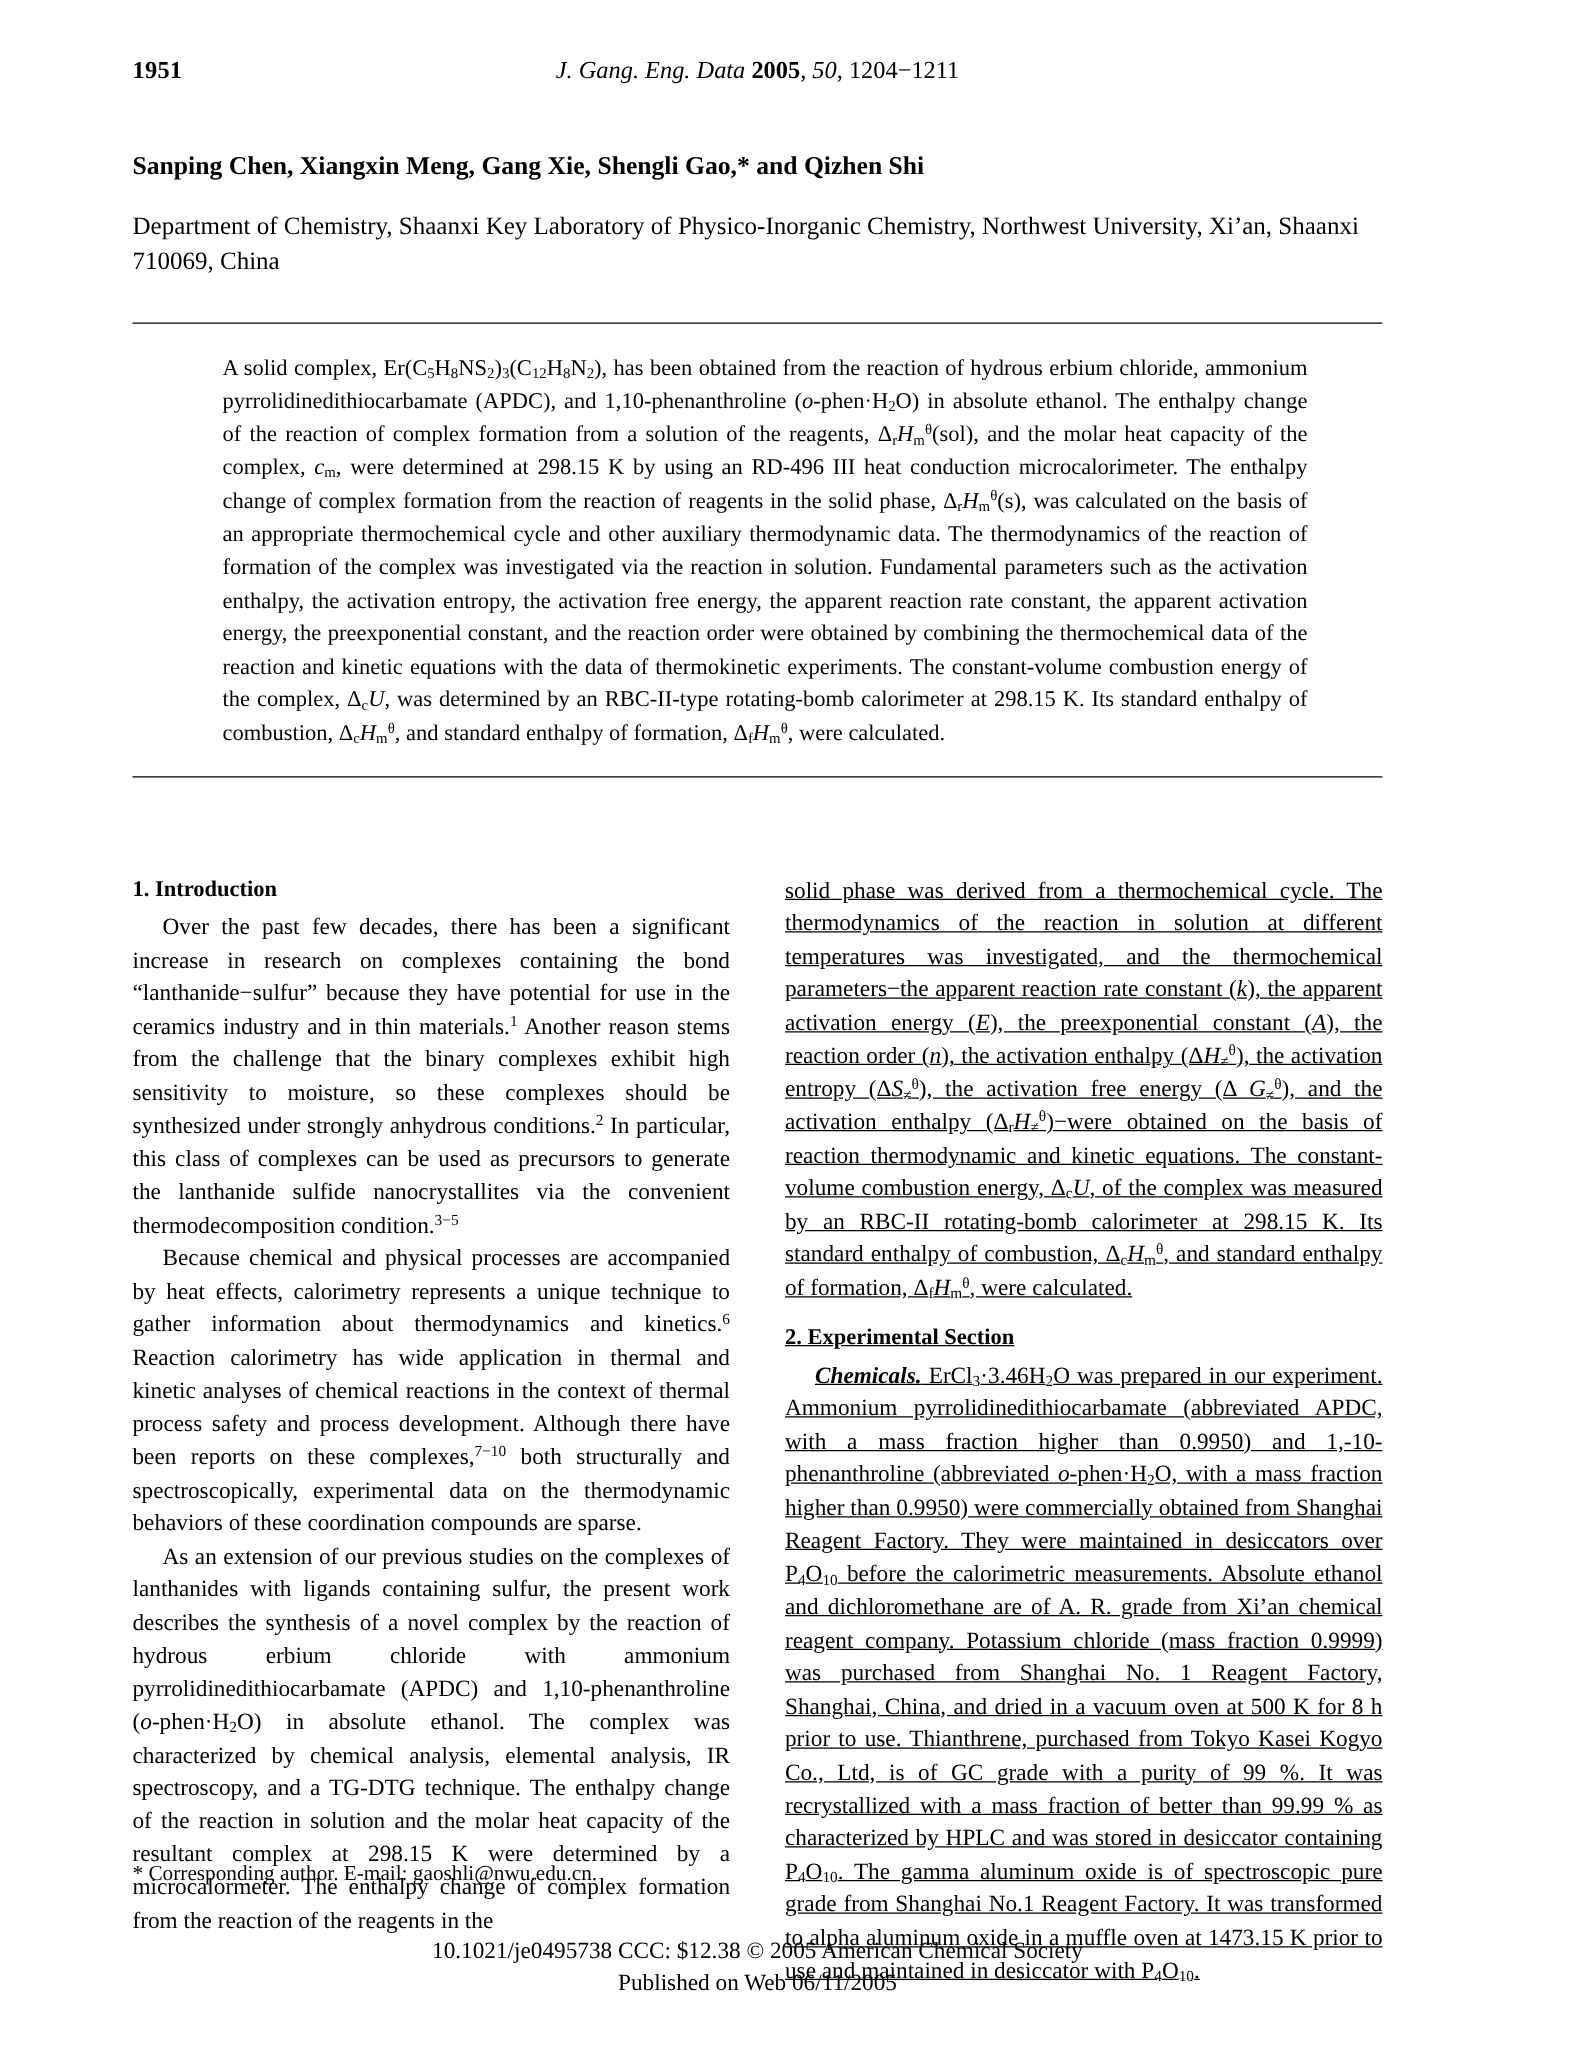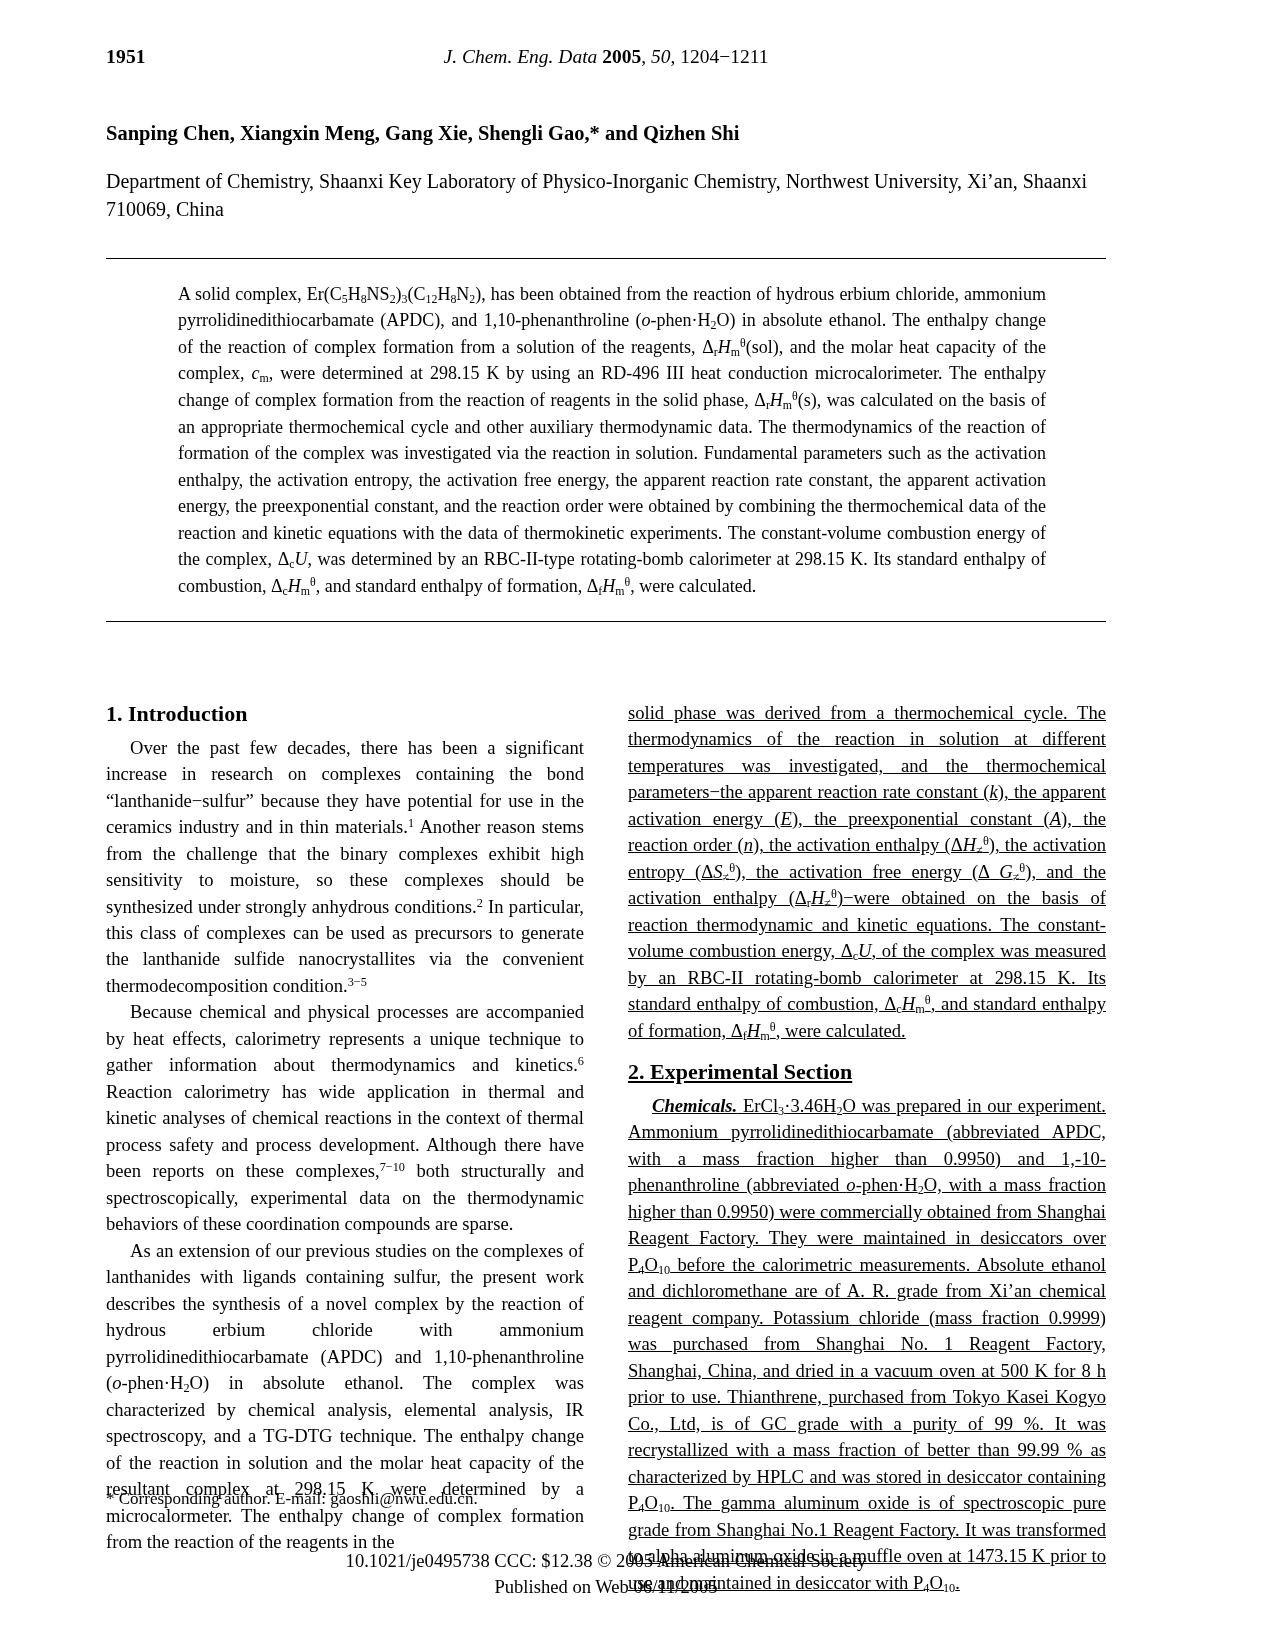--- a/index.html
+++ b/index.html
@@ -106,21 +106,21 @@
     top: 0;
     width: 478px;
     font-size: 18.6px;
     line-height: 1.425;
     text-align: justify;
   }
   .col-left  { left: 0; }
   .col-right { left: 522px; text-decoration: underline; }
 
   .col h2 {
-    font-size: 22px;
+    font-size: 18px;
     font-weight: bold;
     margin: 0 0 6px 0;
     line-height: 1.3;
   }
   .col h2.spaced { margin-top: 14px; }
   .col p {
     margin: 0;
     text-indent: 24px;
   }
   .col p.noindent { text-indent: 0; }
@@ -151,21 +151,21 @@
   }
   .footer .line2 { display: block; }
 </style>
 </head>
 <body>
 
 <div class="page">
 
   <div class="runhead">
     <span class="folio">1951</span>
-    <div class="journal"><span class="it">J. Chem. Eng. Data</span> <span class="bd">2005</span>, <span class="vol">50</span>, <span>1204−1211</span></div>
+    <div class="journal"><span class="it">J. Gang. Eng. Data</span> <span class="bd">2005</span>, <span class="vol">50</span>, <span>1204−1211</span></div>
   </div>
 
 
   <div class="authors">Sanping Chen, Xiangxin Meng, Gang Xie, Shengli Gao,* and Qizhen Shi</div>
   <div class="affil">Department of Chemistry, Shaanxi Key Laboratory of Physico-Inorganic Chemistry, Northwest University, Xi’an, Shaanxi 710069, China</div>
 
   <div class="rule"></div>
   <div class="abstract">
     <p>A solid complex, Er(C<sub>5</sub>H<sub>8</sub>NS<sub>2</sub>)<sub>3</sub>(C<sub>12</sub>H<sub>8</sub>N<sub>2</sub>), has been obtained from the reaction of hydrous erbium chloride, ammonium pyrrolidinedithiocarbamate (APDC), and 1,10-phenanthroline (<i>o</i>-phen·H<sub>2</sub>O) in absolute ethanol. The enthalpy change of the reaction of complex formation from a solution of the reagents, Δ<sub>r</sub><i>H</i><sub>m</sub><sup>θ</sup>(sol), and the molar heat capacity of the complex, <i>c</i><sub>m</sub>, were determined at 298.15 K by using an RD-496 III heat conduction microcalorimeter. The enthalpy change of complex formation from the reaction of reagents in the solid phase, Δ<sub>r</sub><i>H</i><sub>m</sub><sup>θ</sup>(s), was calculated on the basis of an appropriate thermochemical cycle and other auxiliary thermodynamic data. The thermodynamics of the reaction of formation of the complex was investigated via the reaction in solution. Fundamental parameters such as the activation enthalpy, the activation entropy, the activation free energy, the apparent reaction rate constant, the apparent activation energy, the preexponential constant, and the reaction order were obtained by combining the thermochemical data of the reaction and kinetic equations with the data of thermokinetic experiments. The constant-volume combustion energy of the complex, Δ<sub>c</sub><i>U</i>, was determined by an RBC-II-type rotating-bomb calorimeter at 298.15 K. Its standard enthalpy of combustion, Δ<sub>c</sub><i>H</i><sub>m</sub><sup>θ</sup>, and standard enthalpy of formation, Δ<sub>f</sub><i>H</i><sub>m</sub><sup>θ</sup>, were calculated.</p>
   </div>

